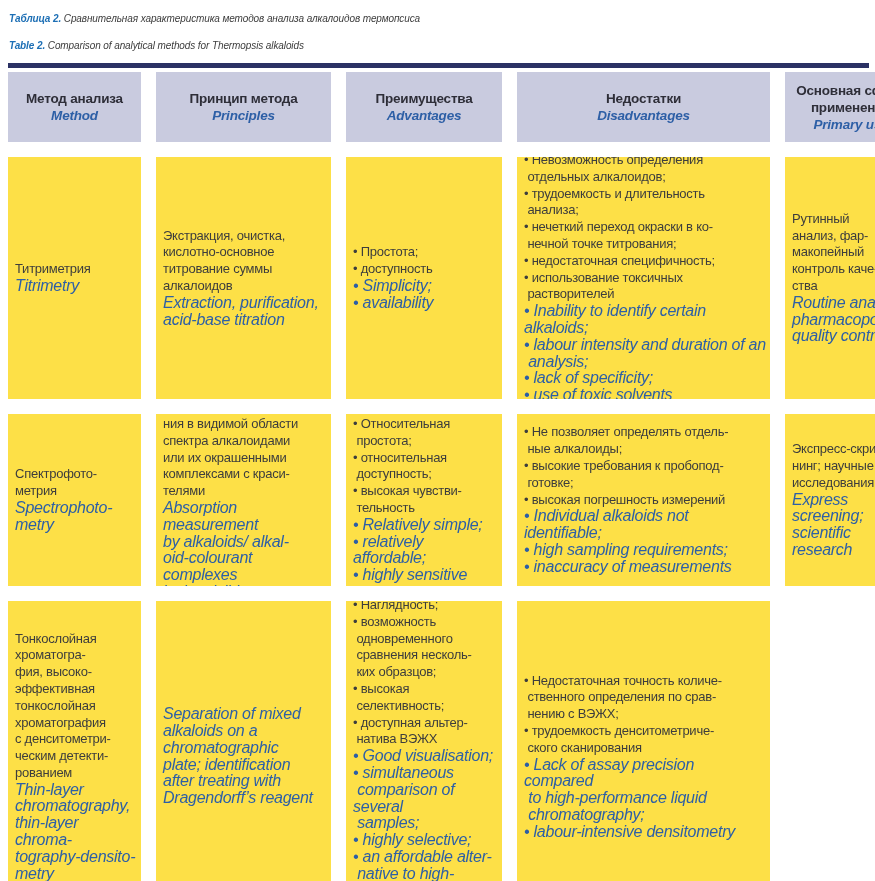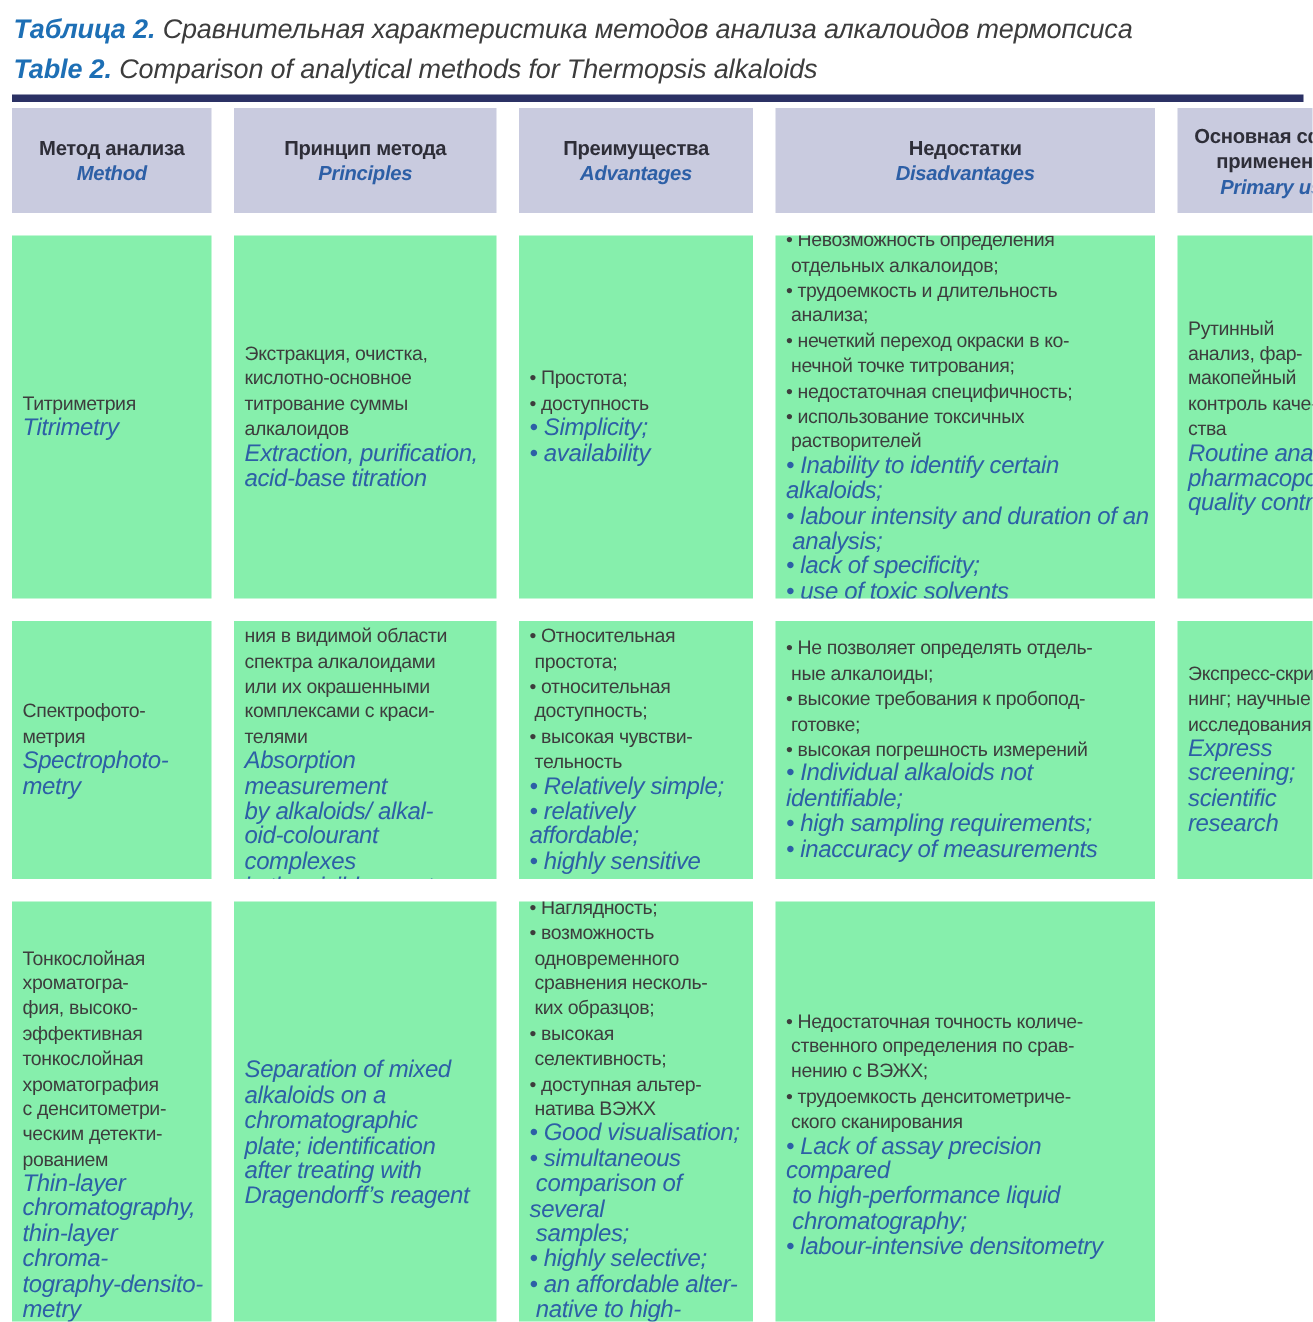--- a/index.html
+++ b/index.html
@@ -1,21 +1,21 @@
 <!DOCTYPE html>
 <html><head>
 <meta charset="utf-8">
 <style>
   html,body{margin:0;padding:0;background:#ffffff;
     font-family:"Liberation Sans","DejaVu Sans",sans-serif;}
   .page{width:875px;height:881px;overflow:hidden;position:relative;}
 
   
   .caption{padding:9px 0 0 9px;}
-  .cap-line{font-size:18px;line-height:20px;font-style:italic;color:#3c3c3c;
+  .cap-line{font-size:10px;line-height:20px;font-style:italic;color:#3c3c3c;
     letter-spacing:-0.1px;margin-bottom:7px;}
   .cap-label{color:#1d6fb5;font-weight:bold;font-style:italic;}
 
   
   .tbl-wrap{margin-left:8px;width:861px;}
   .bar{background:#2b3164;height:5px;width:100%;}
   .bar-top{margin-bottom:4px;}
   .bar-bottom{margin-top:2px;}
 
   .tbl{display:grid;
@@ -24,21 +24,21 @@
     gap:15px;background:#ffffff;}
 
   .hcell{background:#c9cbdf;display:flex;flex-direction:column;
     justify-content:center;align-items:center;text-align:center;
     padding:2px 4px;overflow:hidden;}
   .hcell .ru{color:#2e2e38;font-weight:bold;font-size:13.5px;line-height:17px;
     white-space:pre-wrap;letter-spacing:-0.2px;}
   .hcell .en{color:#2d5fa6;font-weight:bold;font-style:italic;font-size:13.5px;
     line-height:17px;white-space:pre-wrap;letter-spacing:-0.2px;}
 
-  .cell{background:#86efac;display:flex;flex-direction:column;
+  .cell{background:#fde047;display:flex;flex-direction:column;
     justify-content:center;padding:4px 4px 4px 7px;overflow:hidden;}
   .cell .ru{color:#3d3d3d;font-size:13px;line-height:16.8px;
     white-space:pre-wrap;letter-spacing:-0.25px;}
   .cell .en{color:#2d5fa6;font-style:italic;font-size:16px;line-height:16.8px;
     white-space:pre-wrap;letter-spacing:-0.25px;}
 </style>
 </head>
 <body>
 
 <div class="page">

